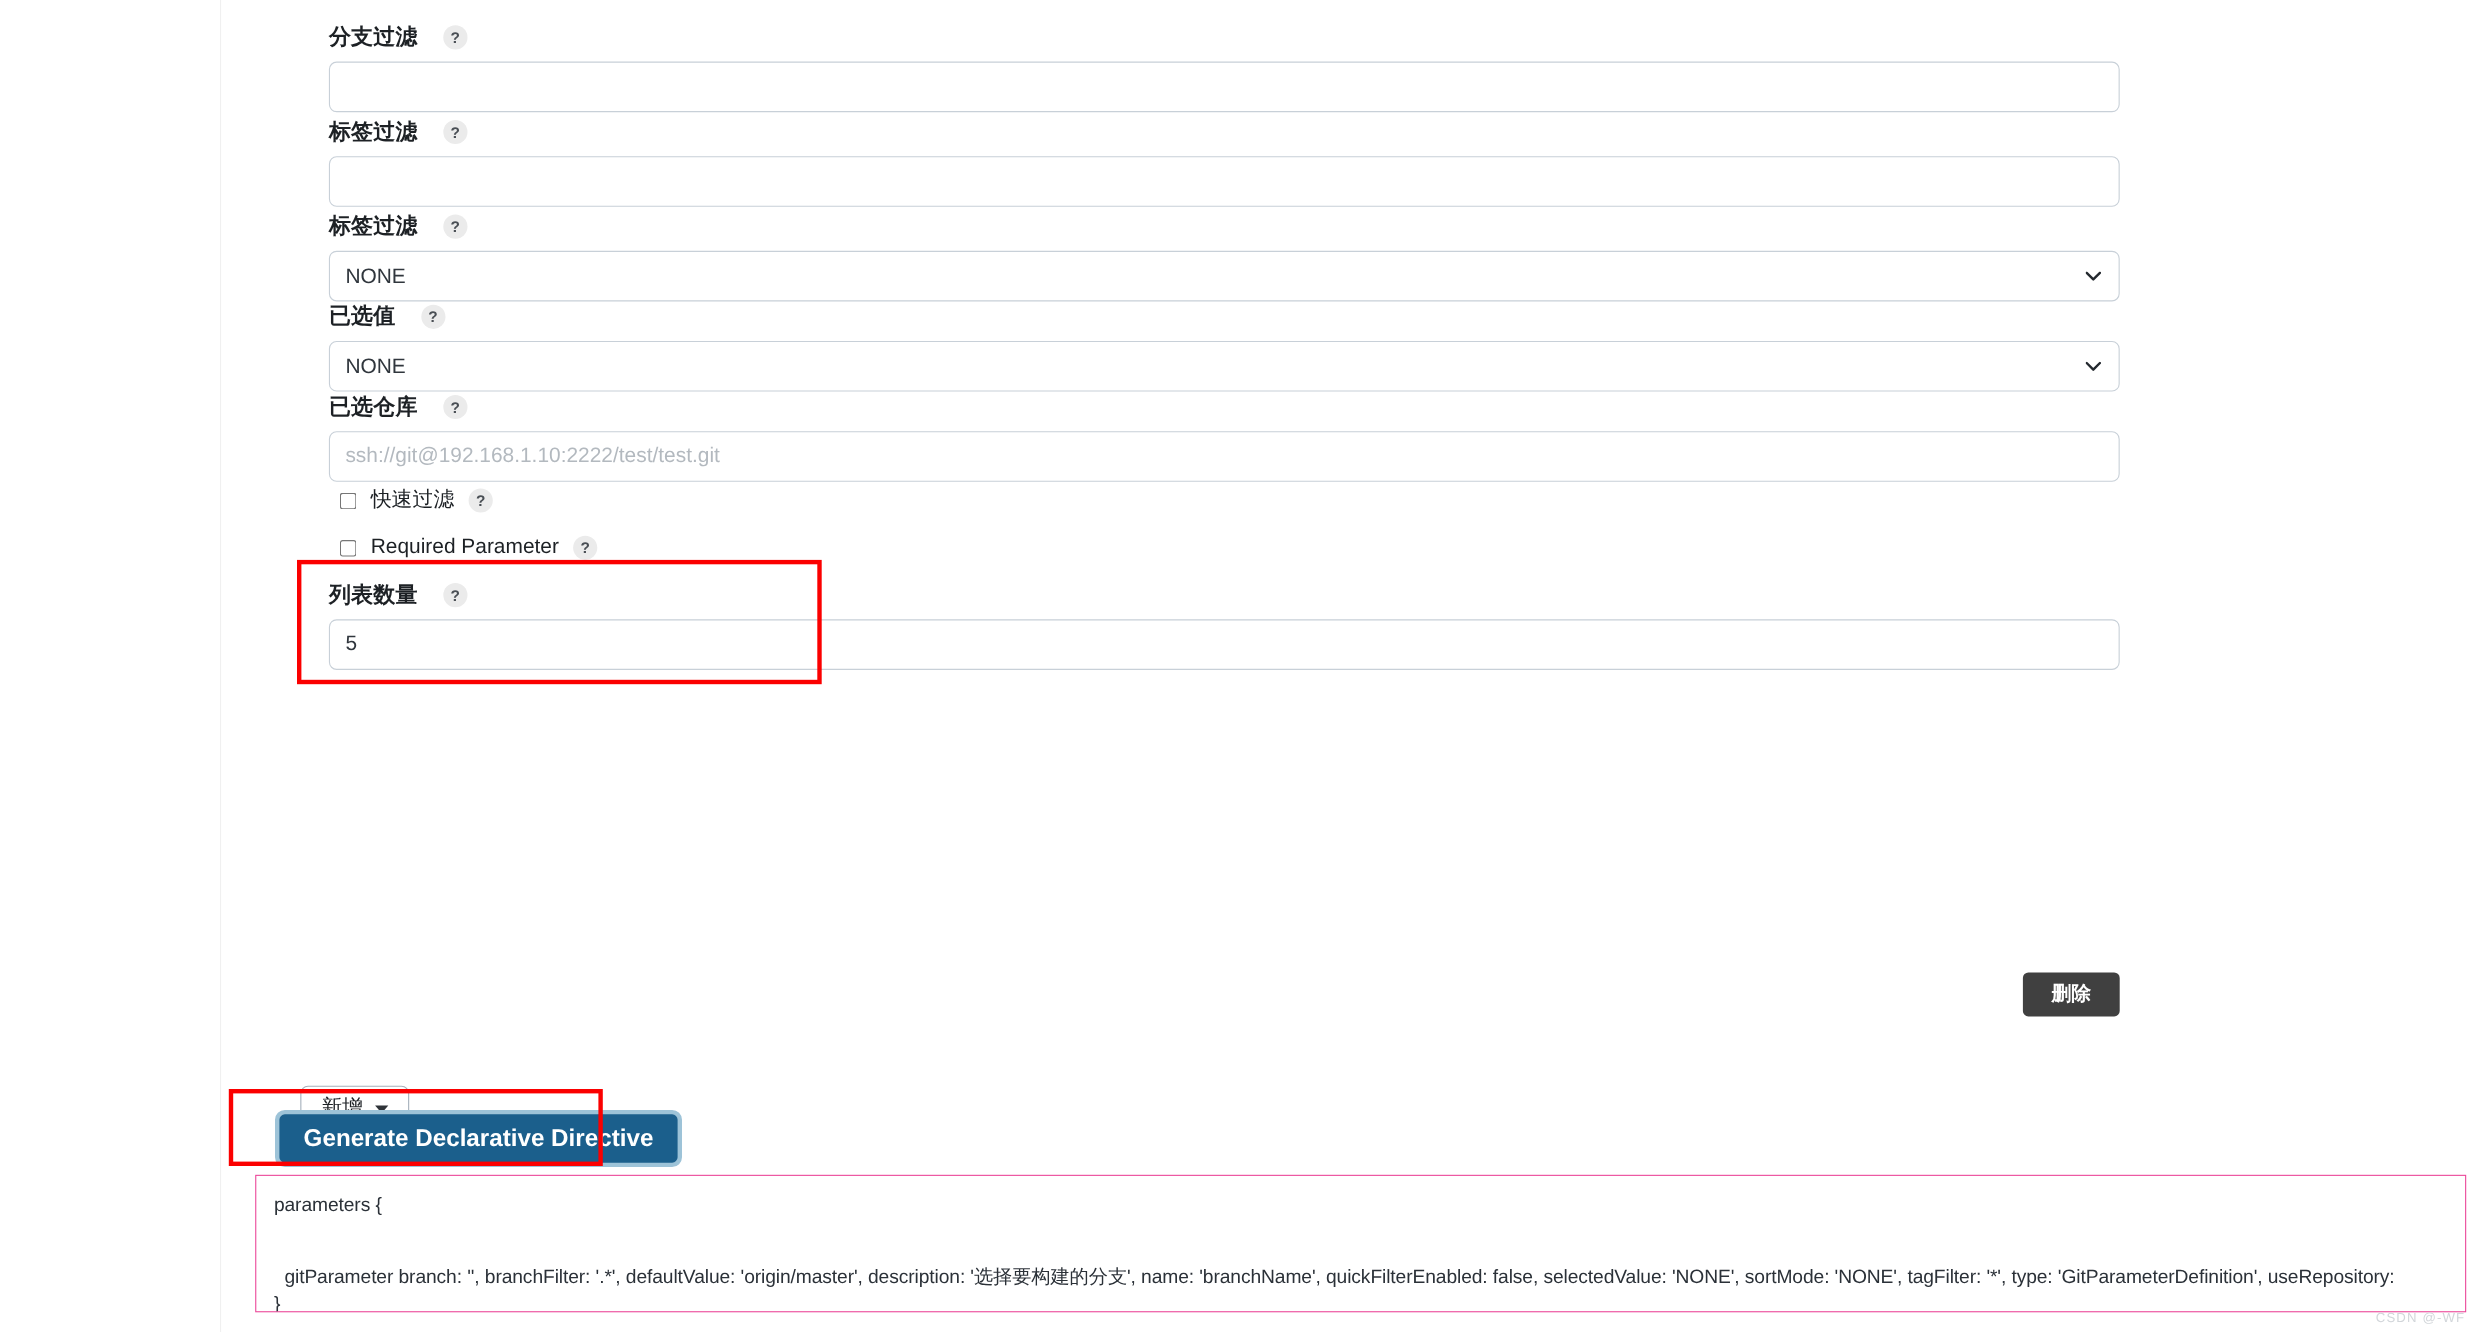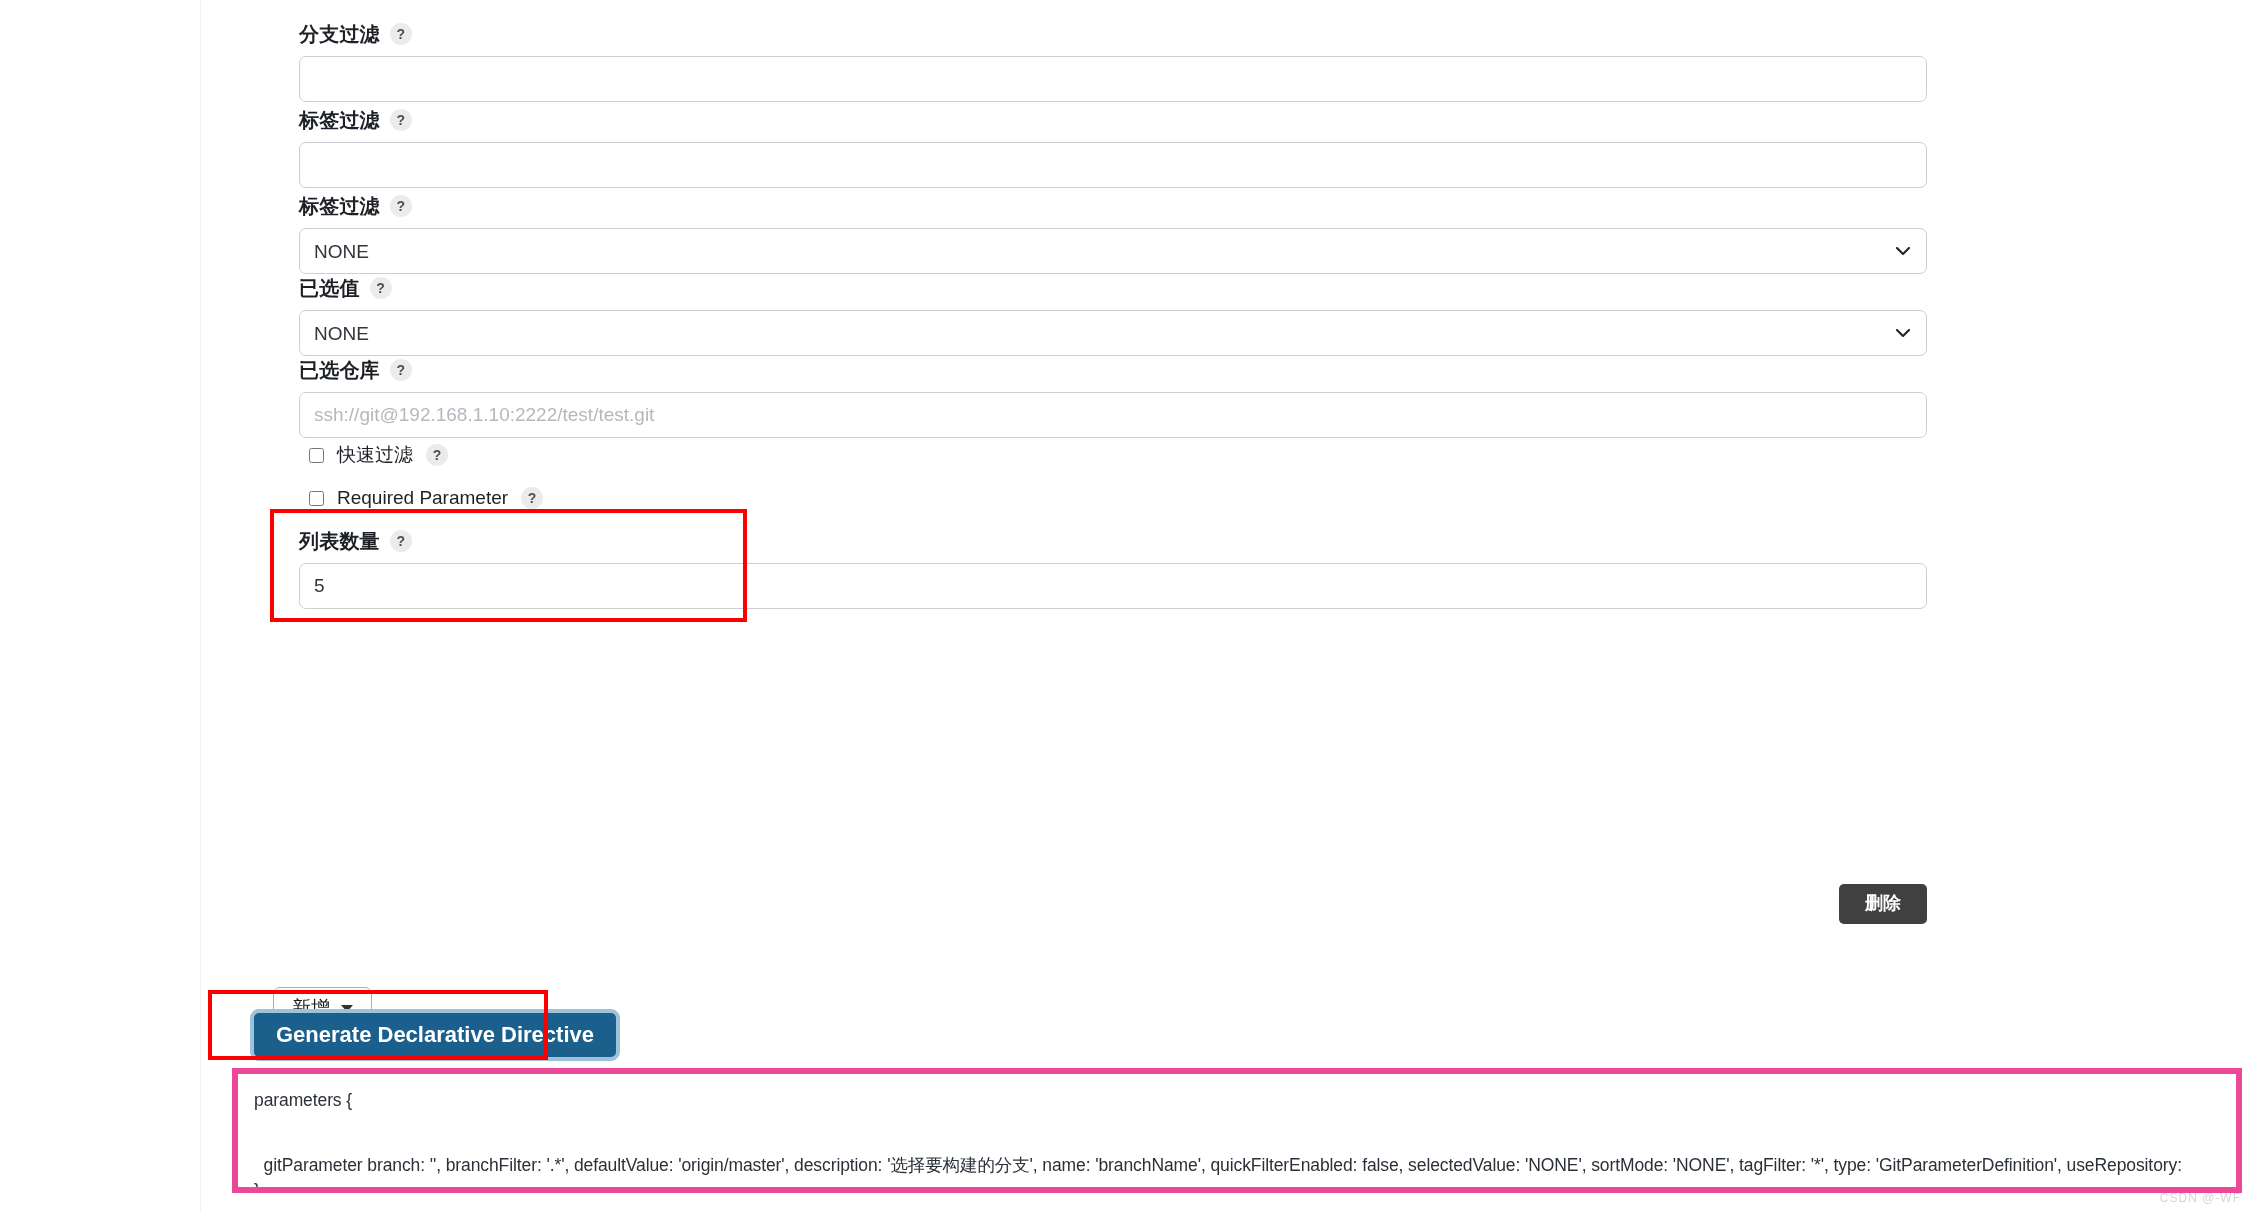--- a/index.html
+++ b/index.html
@@ -40,21 +40,21 @@
     width: 1680px;
     border-left: 1px dashed #b4b4b4;
     padding-left: 52px;
   }
 
   .field { margin-bottom: 0; }
 
   .field-label-row {
     display: flex;
     align-items: center;
-    gap: 10px;
+    gap: 23px;
     margin-bottom: 10px;
   }
   .field-label {
     font-size: 20px;
     font-weight: bold;
     color: #1d2125;
     line-height: 1.2;
     letter-spacing: .2px;
   }
   .help-badge {
@@ -186,21 +186,21 @@
     z-index: 40;
   }
 
   
   .code-panel {
     position: absolute;
     left: 232px;
     top: 1068px;
     width: 2010px;
     height: 125px;
-    border: 6px solid #ec4899;
+    border: 1px solid #ec4899;
     background: #ffffff;
     padding: 14px 16px 0 16px;
     overflow: hidden;
   }
   .code-line {
     font-family: "Liberation Sans", "DejaVu Sans", sans-serif;
     font-size: 17.5px;
     line-height: 25px;
     color: #2b3138;
     white-space: pre;

